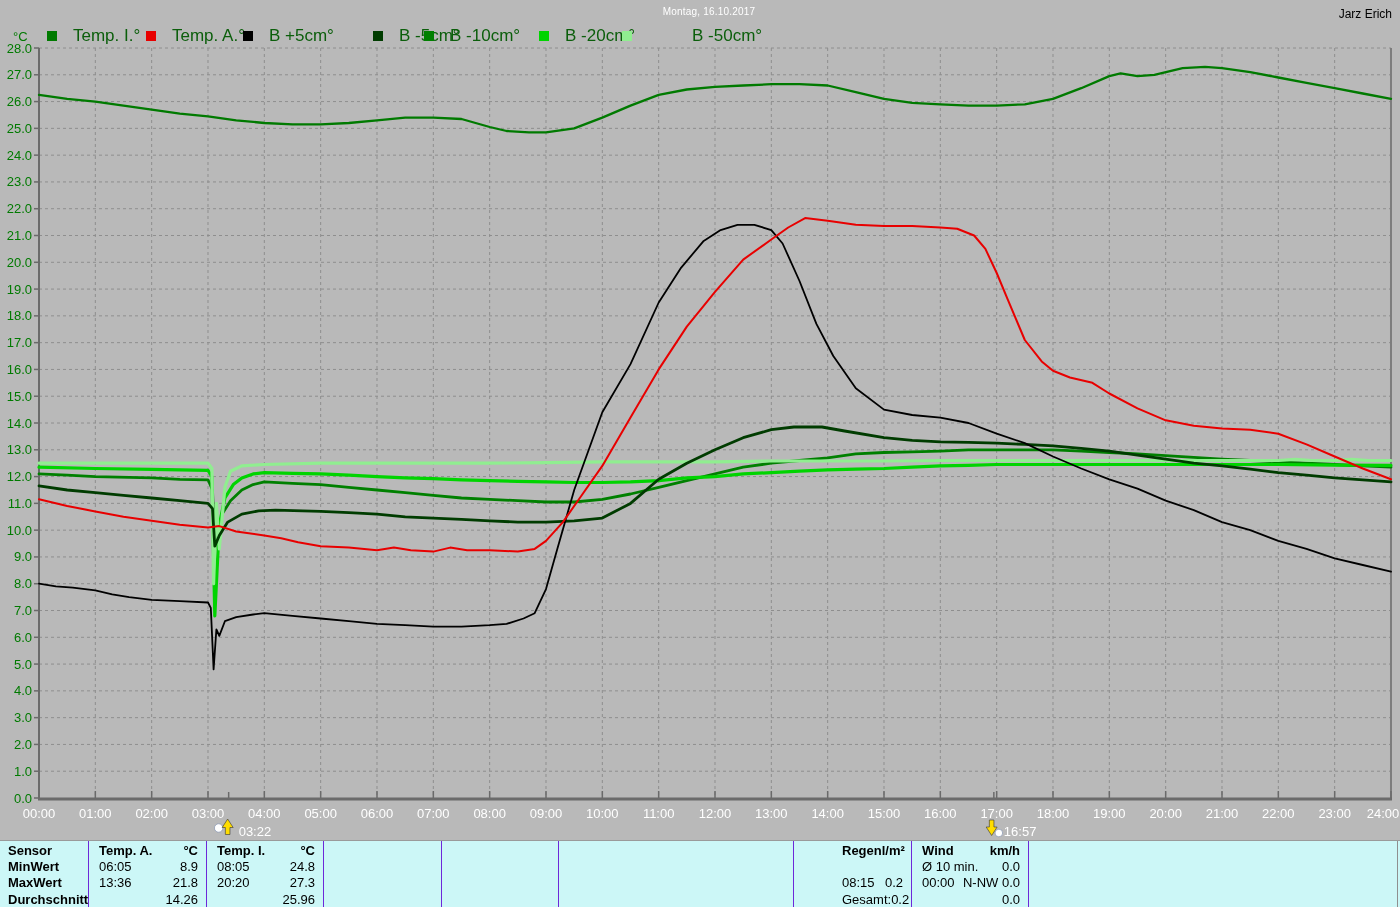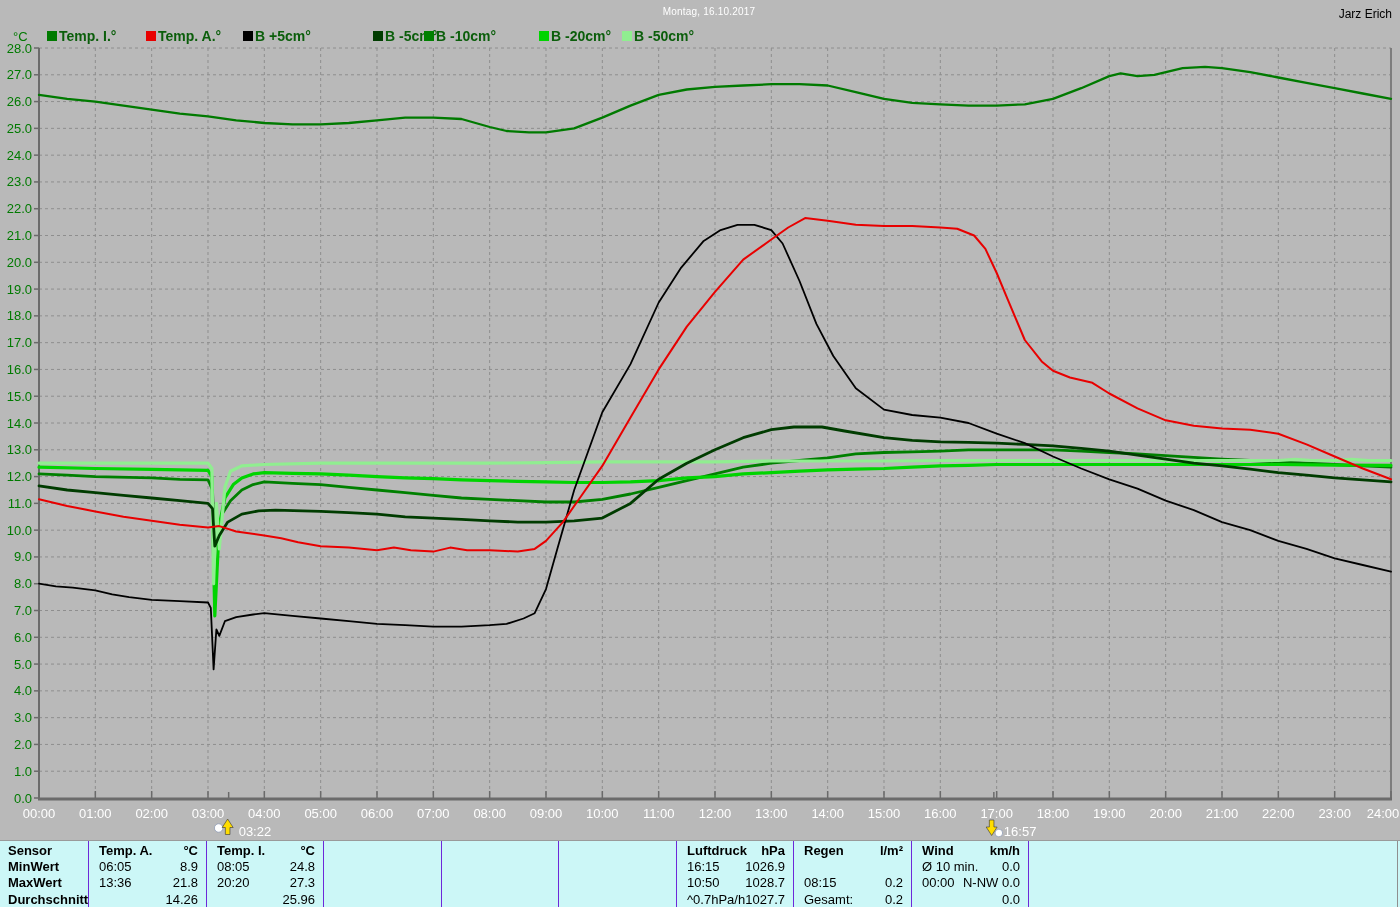--- a/index.html
+++ b/index.html
@@ -5,21 +5,21 @@
   html,body{margin:0;padding:0;}
   body{width:1400px;height:907px;background:#b9b9b9;position:relative;overflow:hidden;
        font-family:"Liberation Sans", sans-serif;}
   #title{position:absolute;top:6px;left:9px;width:100%;text-align:center;color:#ffffff;
          font-size:10px;letter-spacing:.2px;}
   #author{position:absolute;top:7px;right:8px;color:#000000;font-size:12px;}
   #unit{position:absolute;top:29px;left:13px;color:#007a00;font-size:13px;}
   #legend{position:absolute;top:30px;left:0;height:14px;width:100%;}
   .leg{position:absolute;display:flex;align-items:center;height:12px;}
   .leg i{display:block;width:10px;height:10px;}
-  .leg b{font-weight:bold;color:#0b5e0b;font-size:14px;margin-left:2px;white-space:nowrap;}
+  .leg b{font-weight:normal;color:#0b5e0b;font-size:17px;margin-left:16px;white-space:nowrap;}
   #chart{position:absolute;top:0;left:0;width:1400px;height:840px;}
   #chart svg{display:block;}
   #summary-table{position:absolute;top:840px;left:0;width:1400px;height:67px;
                  background:#ccf7f7;border-top:1px solid #9a9a9a;font-size:13px;color:#000;}
   .tcol{position:absolute;top:0;height:67px;box-sizing:border-box;padding-top:2px;}
   .tcol.sep{border-left:1px solid #6d28d9;}
   .trow{display:flex;justify-content:space-between;height:16.2px;line-height:16.2px;
         padding:0 8px 0 10px;white-space:nowrap;}
   .trow.hdr, .tlabels .trow{font-weight:bold;}
   .tlabels .trow{padding-left:8px;}
@@ -49,21 +49,21 @@
       <b>B -5cm°</b>
     </span>
     <span class="leg" style="left: 424px; text-align: center;">
       <i style="background: rgb(0, 128, 0);"></i>
       <b>B -10cm°</b>
     </span>
     <span class="leg" style="left: 539px; text-align: center;">
       <i style="background: rgb(0, 212, 0);"></i>
       <b>B -20cm°</b>
     </span>
-    <span class="leg" style="left: 622px;">
+    <span class="leg" style="left: 622px; gap: 44px;">
       <i style="background: rgb(144, 238, 144);"></i>
       <b>B -50cm°</b>
     </span>
   </div>
 <div id="chart">
     <svg width="1400" height="840" xmlns="http://www.w3.org/2000/svg" font-family="Liberation Sans, sans-serif">
       <g>
         <line x1="39" y1="771.2143" x2="1390.9992" y2="771.2143" stroke="#8e8e8e" stroke-width="1" stroke-dasharray="3 3"></line>
         <line x1="39" y1="744.4286" x2="1390.9992" y2="744.4286" stroke="#8e8e8e" stroke-width="1" stroke-dasharray="3 3"></line>
         <line x1="39" y1="717.6429" x2="1390.9992" y2="717.6429" stroke="#8e8e8e" stroke-width="1" stroke-dasharray="3 3"></line>
@@ -344,39 +344,21 @@
       </div>
       <div class="trow">
         <span></span>
         <span></span>
       </div>
       <div class="trow">
         <span></span>
         <span></span>
       </div>
     </div>
-    <div class="tcol sep" style="left: 676px; width: 117px;">
-      <div class="trow hdr">
-        <span>Luftdruck</span>
-        <span>hPa</span>
-      </div>
-      <div class="trow">
-        <span>16:15</span>
-        <span>1026.9</span>
-      </div>
-      <div class="trow">
-        <span>10:50</span>
-        <span>1028.7</span>
-      </div>
-      <div class="trow">
-        <span>^0.7hPa/h</span>
-        <span>1027.7</span>
-      </div>
-    </div>
-    <div class="tcol sep" style="left: 793px; width: 118px;">
+    <div class="tcol sep" style="left: 793px; width: 118px; padding-left: 38px;">
       <div class="trow hdr">
         <span>Regen</span>
         <span>l/m²</span>
       </div>
       <div class="trow">
         <span></span>
         <span></span>
       </div>
       <div class="trow">
         <span>08:15</span>

